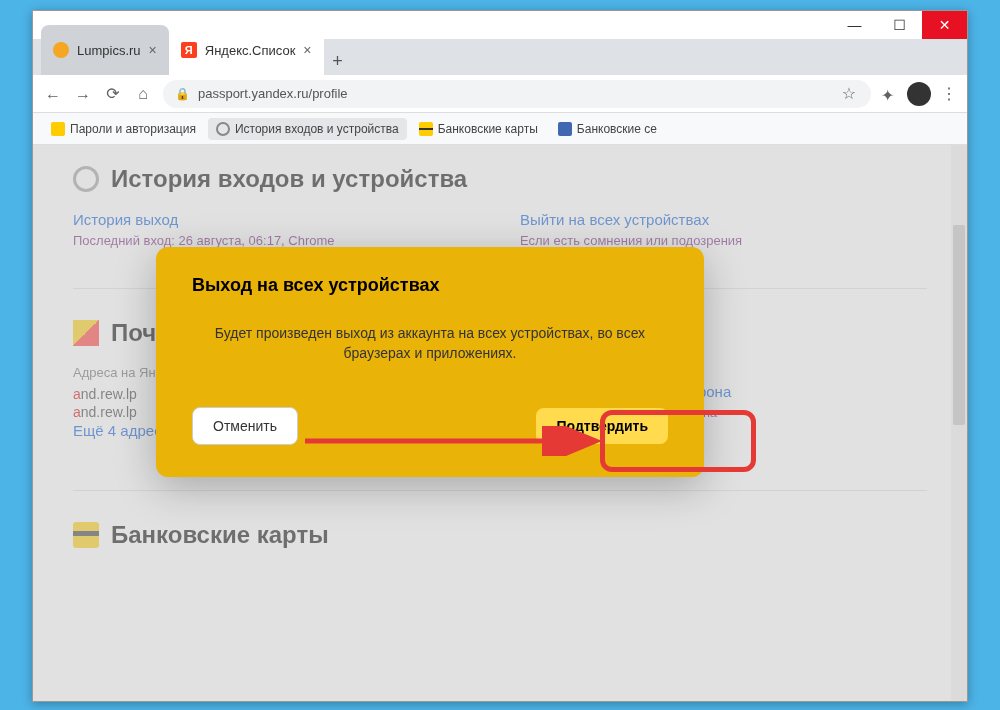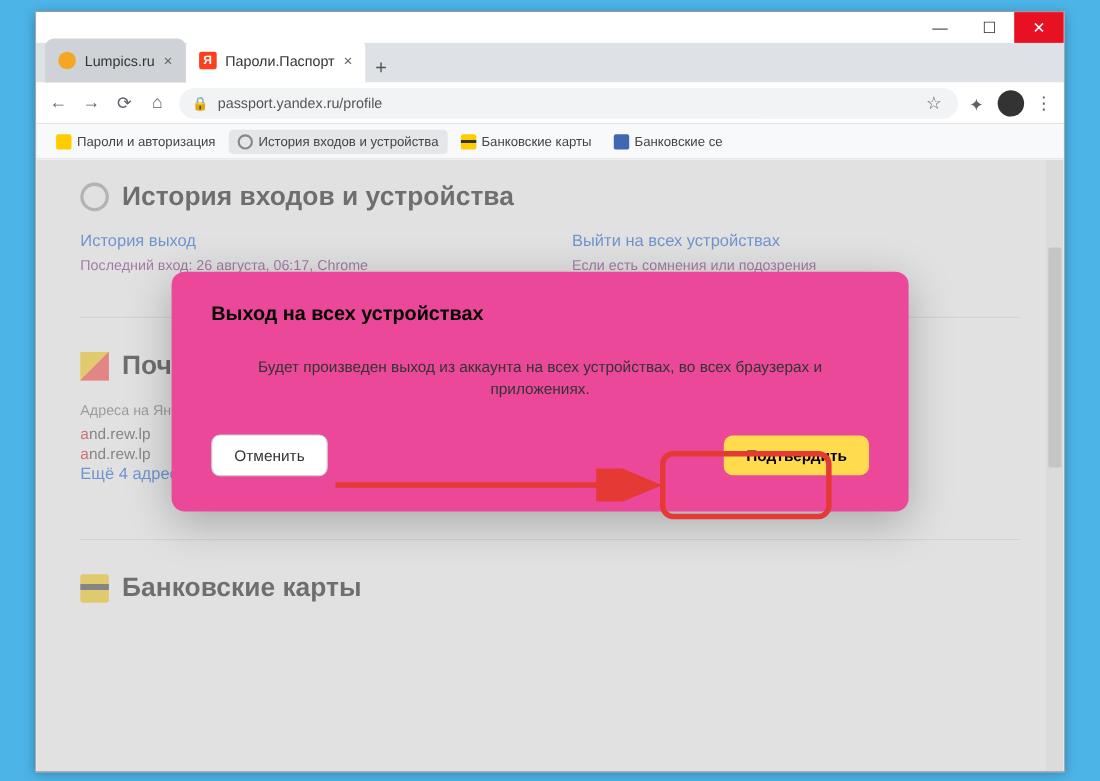--- a/index.html
+++ b/index.html
@@ -2,21 +2,21 @@
 <html><head>
 <meta charset="utf-8">
 <style>
 *{box-sizing:border-box;margin:0;padding:0;font-family:Arial,Helvetica,sans-serif}
 body{width:1000px;height:710px;background:#4db4e8;overflow:hidden;position:relative}
 .window{position:absolute;left:32px;top:10px;width:936px;height:692px;background:#fff;border:1px solid #999;box-shadow:0 2px 10px rgba(0,0,0,.3)}
 .titlebar{height:28px;background:#fff;display:flex;justify-content:flex-end;align-items:center}
 .winbtn{width:45px;height:28px;display:flex;align-items:center;justify-content:center;font-size:14px;color:#333}
 .winbtn.close{background:#e81123;color:#fff}
 .tabbar{height:36px;background:#dee1e6;display:flex;align-items:flex-end;padding-left:8px}
-.tab{height:40px;display:flex;align-items:center;padding:0 12px;border-radius:8px 8px 0 0;font-size:13px;color:#333;gap:8px;max-width:210px}
+.tab{height:50px;display:flex;align-items:center;padding:0 12px;border-radius:8px 8px 0 0;font-size:13px;color:#333;gap:8px;max-width:210px}
 .tab.active{background:#fff}
 .tab.inactive{background:#cfd2d7}
 .tab .favicon{width:16px;height:16px;border-radius:50%}
 .fav-lumpics{background:#f5a623}
 .fav-yandex{width:16px;height:16px;background:#fc3f1d;border-radius:2px;display:flex;align-items:center;justify-content:center;color:#fff;font-size:11px;font-weight:bold}
 .tab .close{margin-left:auto;font-size:14px;color:#666}
 .newtab{width:28px;height:28px;display:flex;align-items:center;justify-content:center;font-size:18px;color:#555}
 .addrbar{height:38px;background:#fff;display:flex;align-items:center;padding:0 10px;gap:10px;border-bottom:1px solid #ddd}
 .navbtn{width:20px;height:20px;display:flex;align-items:center;justify-content:center;color:#5f6368;font-size:16px}
 .urlbox{flex:1;height:28px;background:#f1f3f4;border-radius:14px;display:flex;align-items:center;padding:0 12px;gap:8px;font-size:13px;color:#555}
@@ -47,23 +47,23 @@
 .col{flex:1}
 .col a{color:#0057d6;text-decoration:none;font-size:15px}
 .col .sub{font-size:13px;color:#701a75;margin-top:4px}
 .hr{height:1px;background:#ddd;margin:30px 0}
 .mailtext{font-size:13px;color:#666;margin-bottom:6px}
 .mailaddr{font-size:14px;color:#333;margin-bottom:2px}
 .mailaddr .a{color:#d00}
 .maillink{color:#0057d6;font-size:13px;text-decoration:none}
 .scrollbar{position:absolute;right:0;top:0;width:16px;height:100%;background:#f1f1f1}
 .scroll-thumb{position:absolute;right:2px;top:80px;width:12px;height:200px;background:#c1c1c1;border-radius:2px}
-.modal{position:absolute;left:156px;top:247px;width:670px;background:#ec4899;border-radius:12px;box-shadow:0 10px 40px rgba(0,0,0,.25);z-index:10;padding:28px 36px 32px}
+.modal{position:absolute;left:156px;top:247px;width:548px;background:#eab308;border-radius:12px;box-shadow:0 10px 40px rgba(0,0,0,.25);z-index:10;padding:28px 36px 32px}
 .modal h3{font-size:18px;font-weight:bold;color:#000;margin-bottom:28px}
-.modal p{font-size:14px;color:#333;text-align:center;margin-bottom:32px;line-height:1.4}
+.modal p{font-size:14px;color:#333;text-align:center;margin-bottom:44px;line-height:1.4}
 .modal-row{display:flex;align-items:center;justify-content:space-between}
 .btn{padding:10px 20px;border-radius:8px;font-size:14px;cursor:pointer;border:none}
 .btn-cancel{background:#fff;border:1px solid #ccc;color:#333}
 .btn-confirm{background:#ffdb4d;color:#000;font-weight:700}
 .highlight{position:absolute;left:600px;top:410px;width:156px;height:62px;border:5px solid #e53935;border-radius:12px;z-index:20;pointer-events:none}
 .arrow-svg{position:absolute;left:300px;top:426px;z-index:15;pointer-events:none}
 </style>
 </head>
 <body>
 
@@ -75,21 +75,21 @@
   </div>
 
   <div class="tabbar">
     <div class="tab inactive">
       <span class="favicon fav-lumpics"></span>
       <span>Lumpics.ru</span>
       <span class="close">×</span>
     </div>
     <div class="tab active">
       <span class="fav-yandex">Я</span>
-      <span>Пароли.Паспорт</span>
+      <span>Яндекс.Список</span>
       <span class="close">×</span>
     </div>
     <div class="newtab">+</div>
   </div>
 
   <div class="addrbar">
     <span class="navbtn">←</span>
     <span class="navbtn">→</span>
     <span class="navbtn">⟳</span>
     <span class="navbtn">⌂</span>

